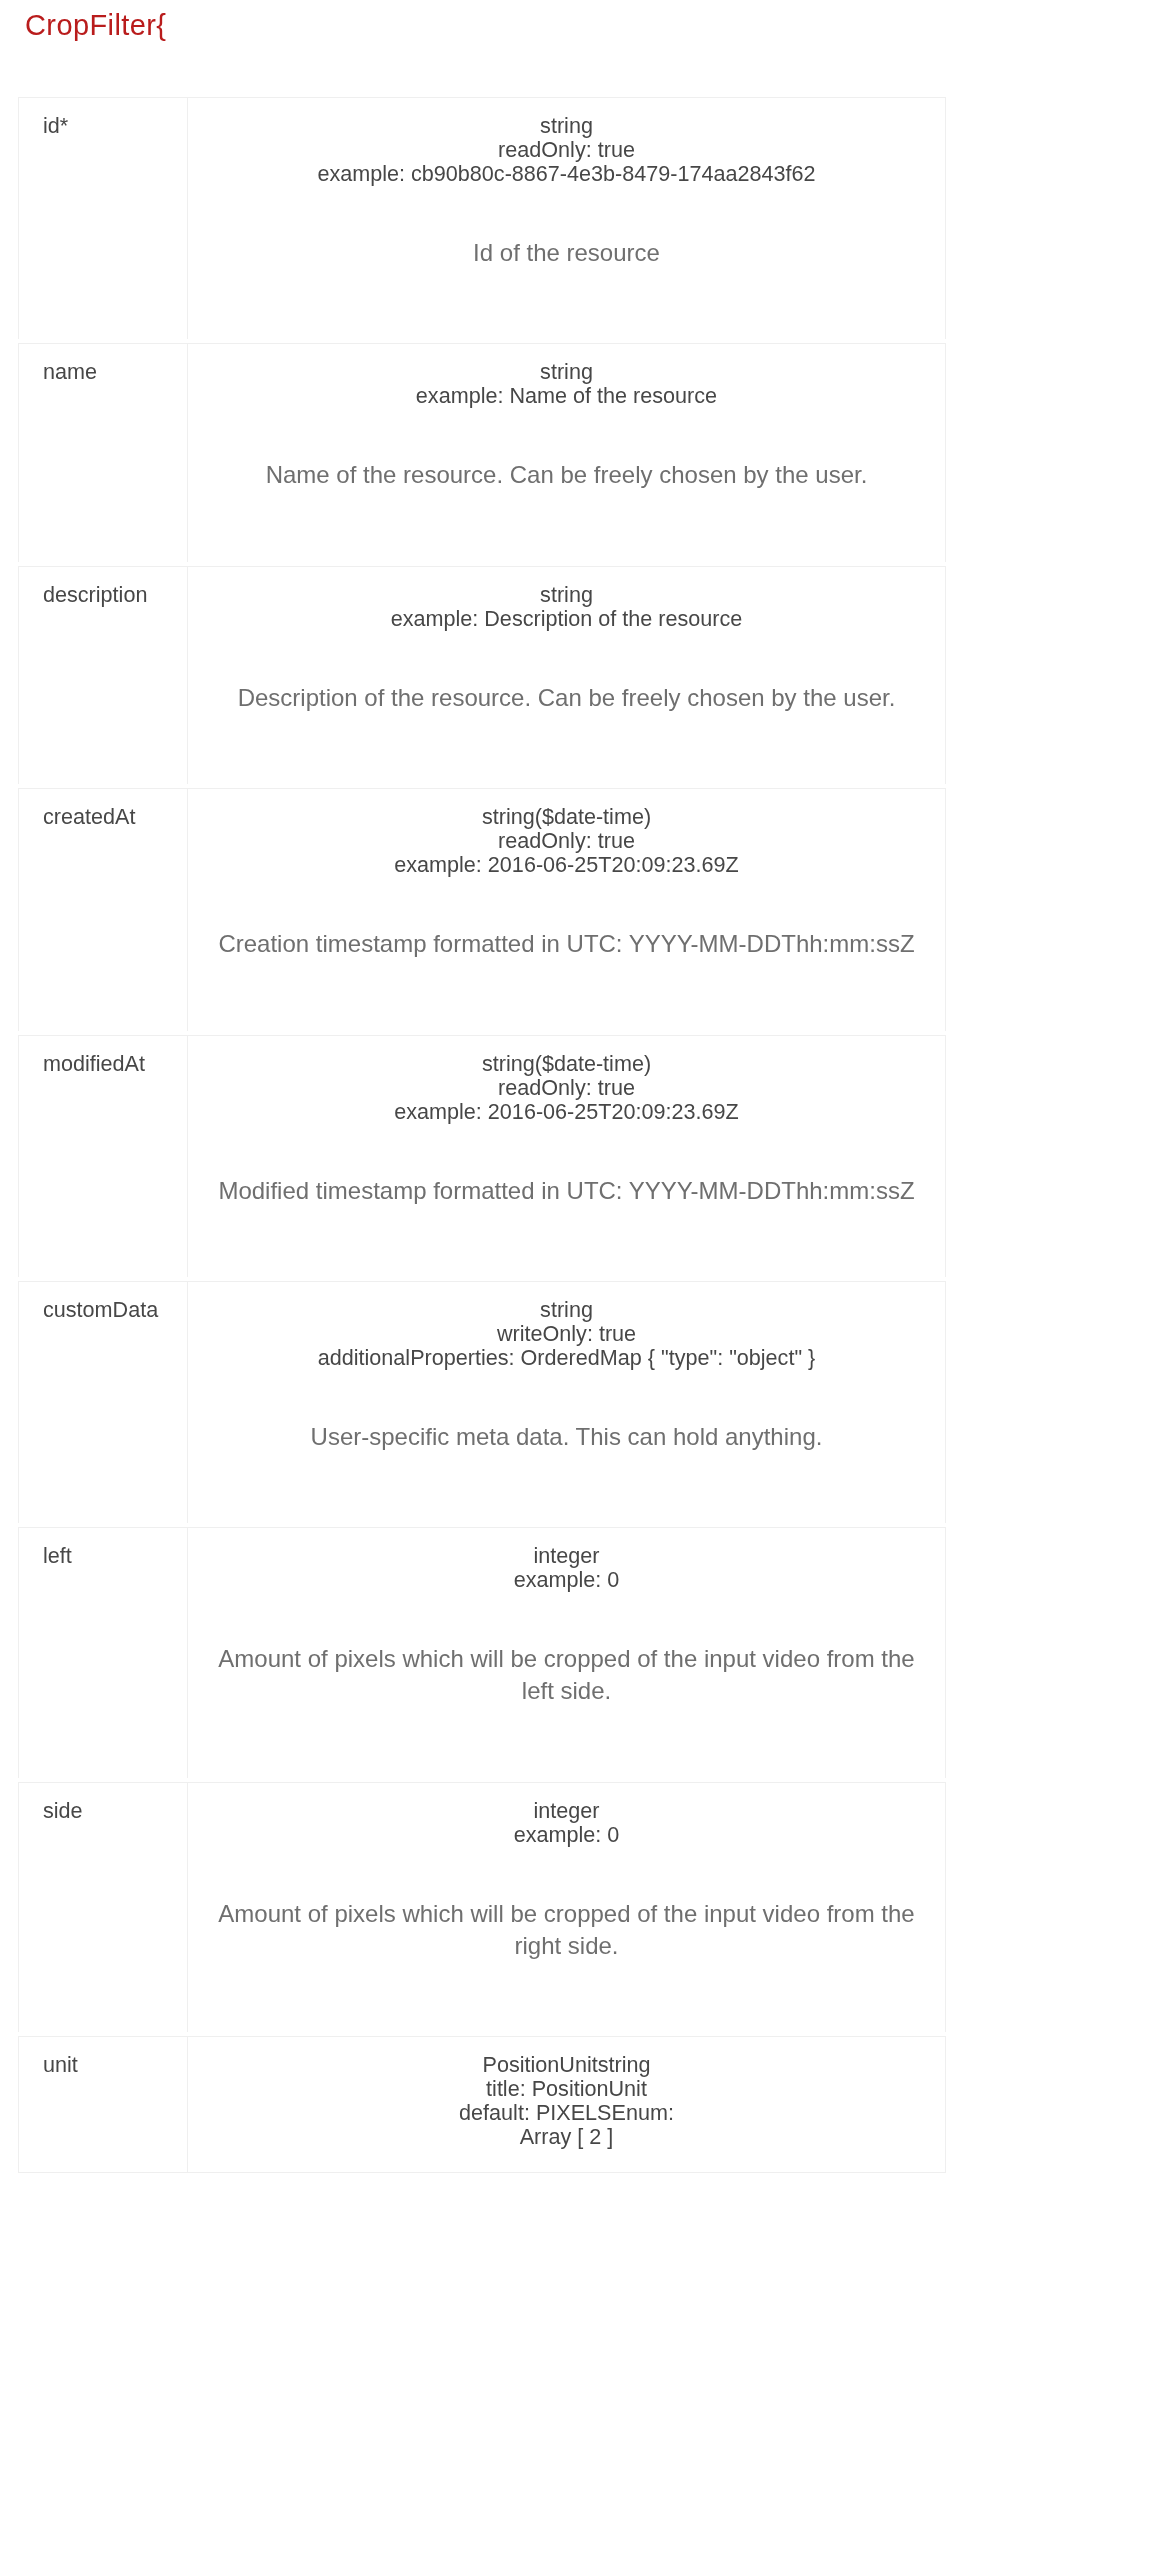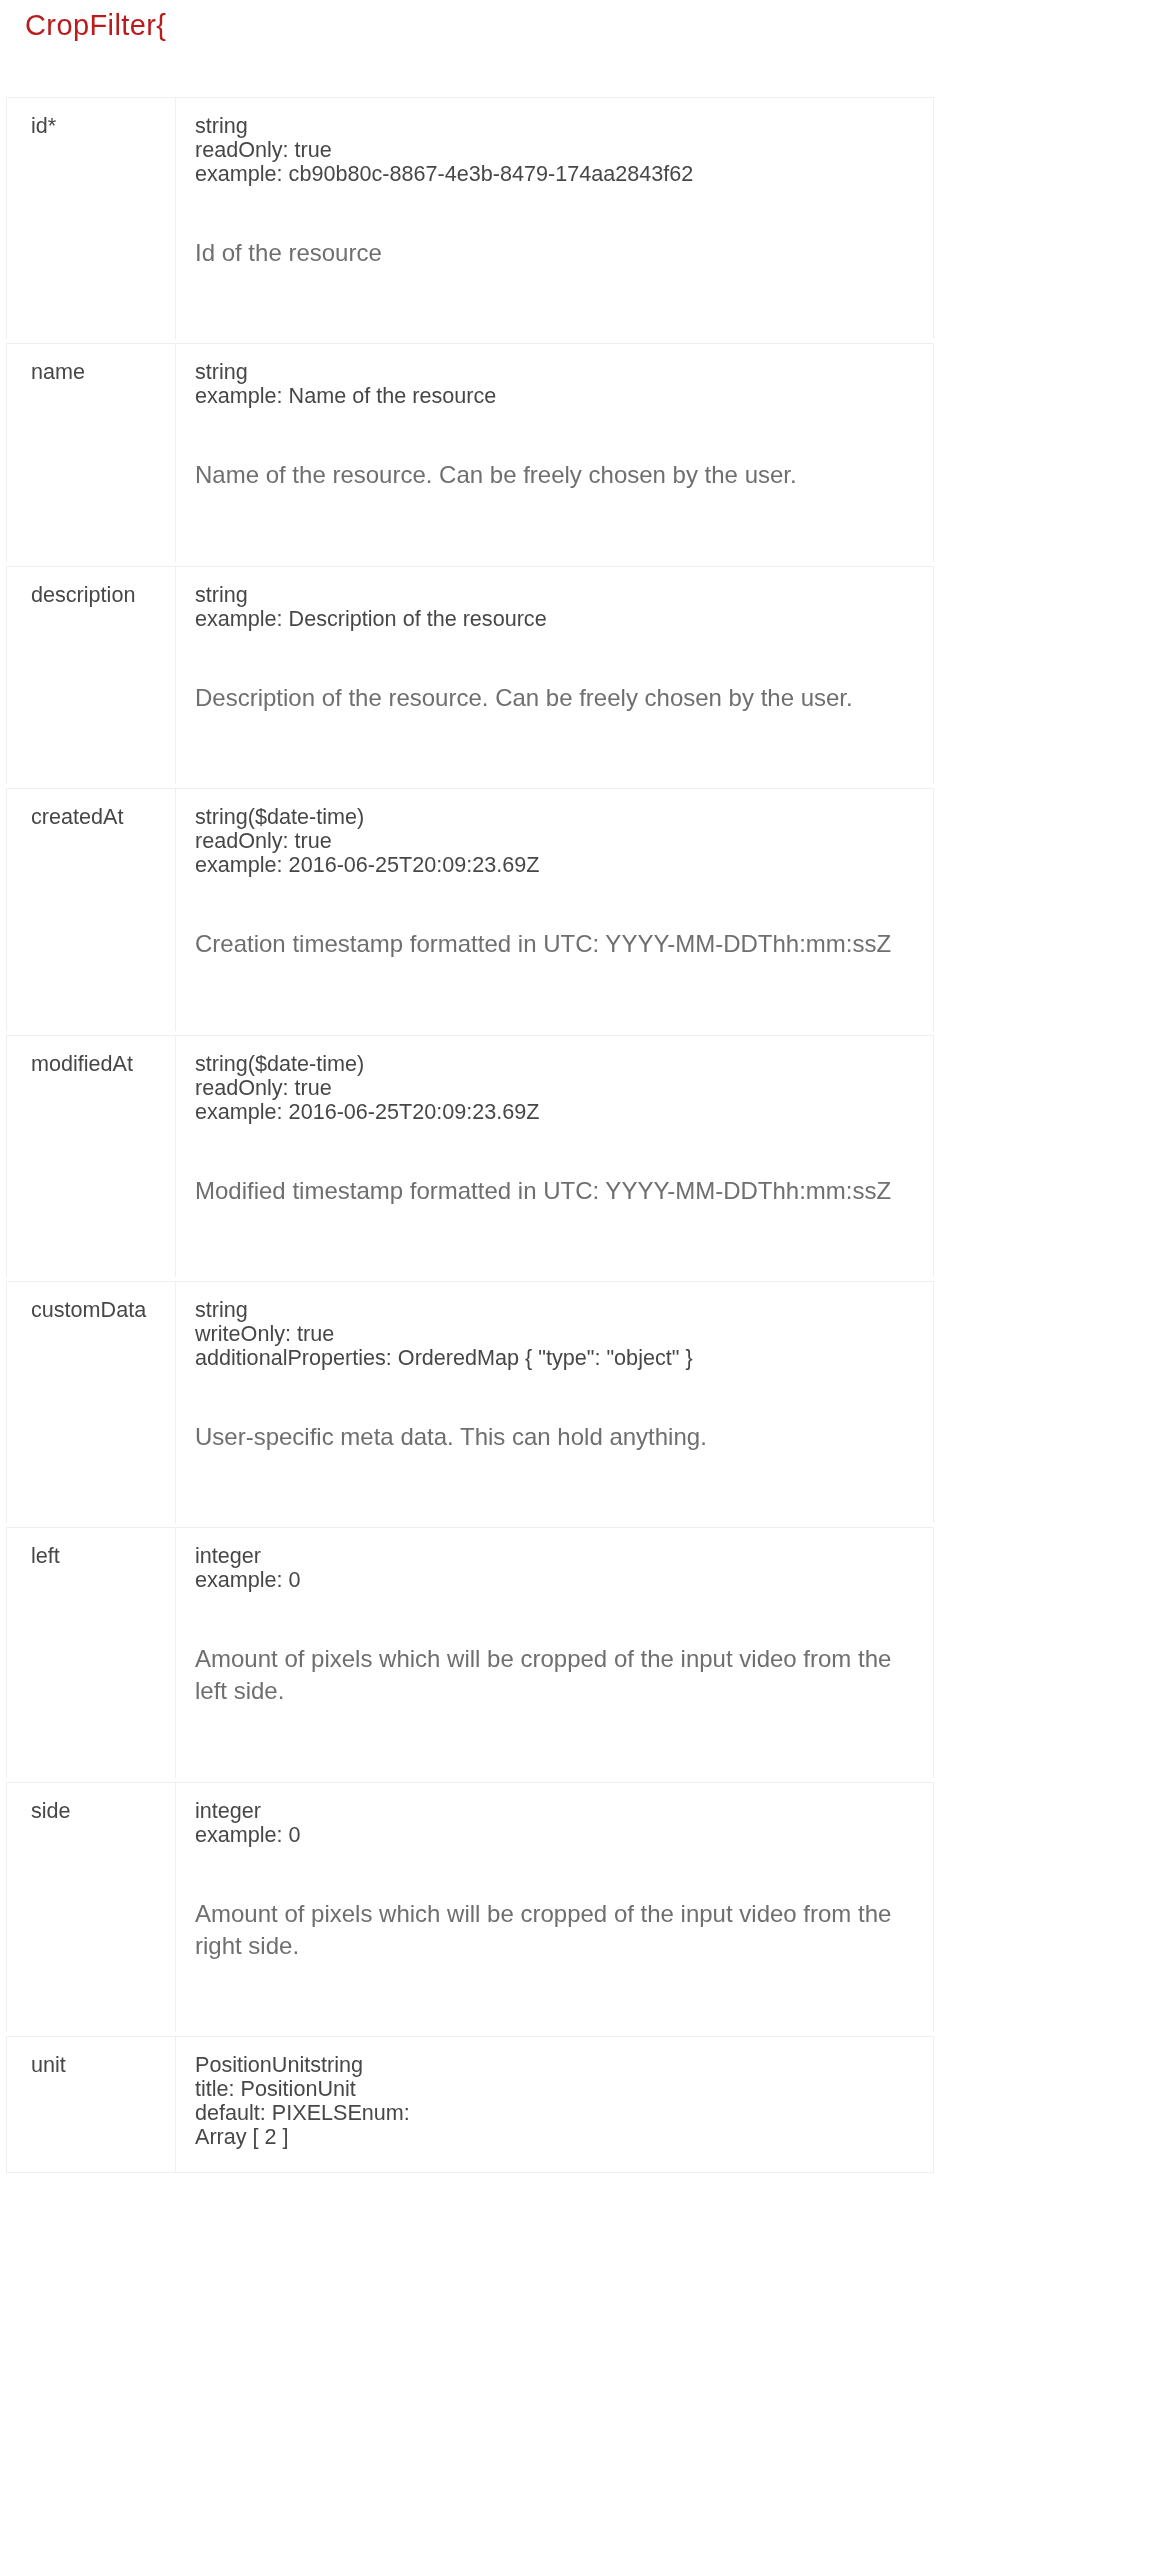--- a/index.html
+++ b/index.html
@@ -21,21 +21,21 @@
     color: #b91c1c;
     letter-spacing: 0.4px;
     cursor: pointer;
     display: inline-block;
   }
   .model-table {
     display: table;
     border-collapse: separate;
     border-spacing: 0 4.8px;
     width: 928px;
-    margin-left: 6px;
+    margin-left: 18px;
     table-layout: fixed;
   }
   .prop-row { display: table-row; }
   .cell {
     display: table-cell;
     vertical-align: top;
     border-top: 0.8px solid #efefef;
     background: #ffffff;
     box-sizing: border-box;
   }
@@ -47,20 +47,21 @@
     font-size: 21.6px;
     line-height: 24px;
     color: #474747;
     word-wrap: break-word;
   }
   .cell-info {
     border-right: 0.8px solid #efefef;
     padding: 16px 19px 22.4px 19px;
     font-size: 21.6px;
     color: #474747;
+    text-align: center;
   }
   .type-line { line-height: 24px; white-space: nowrap; }
   .desc {
     margin: 51px 0 48px 0;
     font-size: 24px;
     line-height: 32px;
     color: #6f6f6f;
   }
   .prop-row:last-child .cell { border-bottom: 0.8px solid #efefef; }
 </style>

